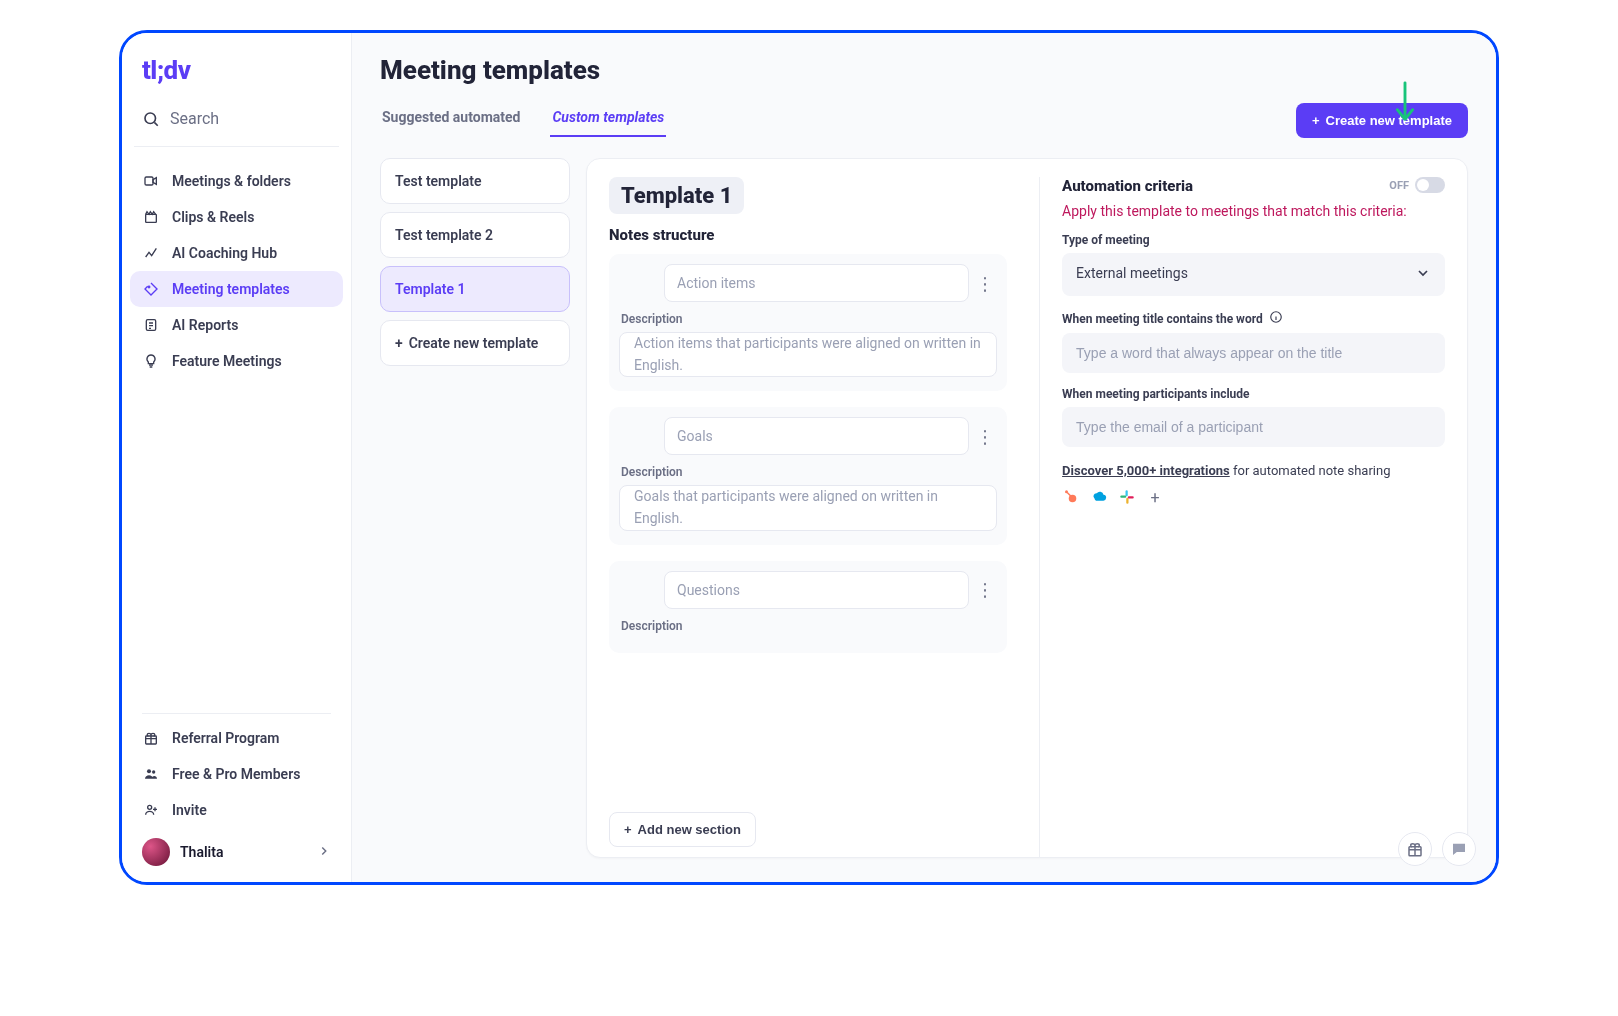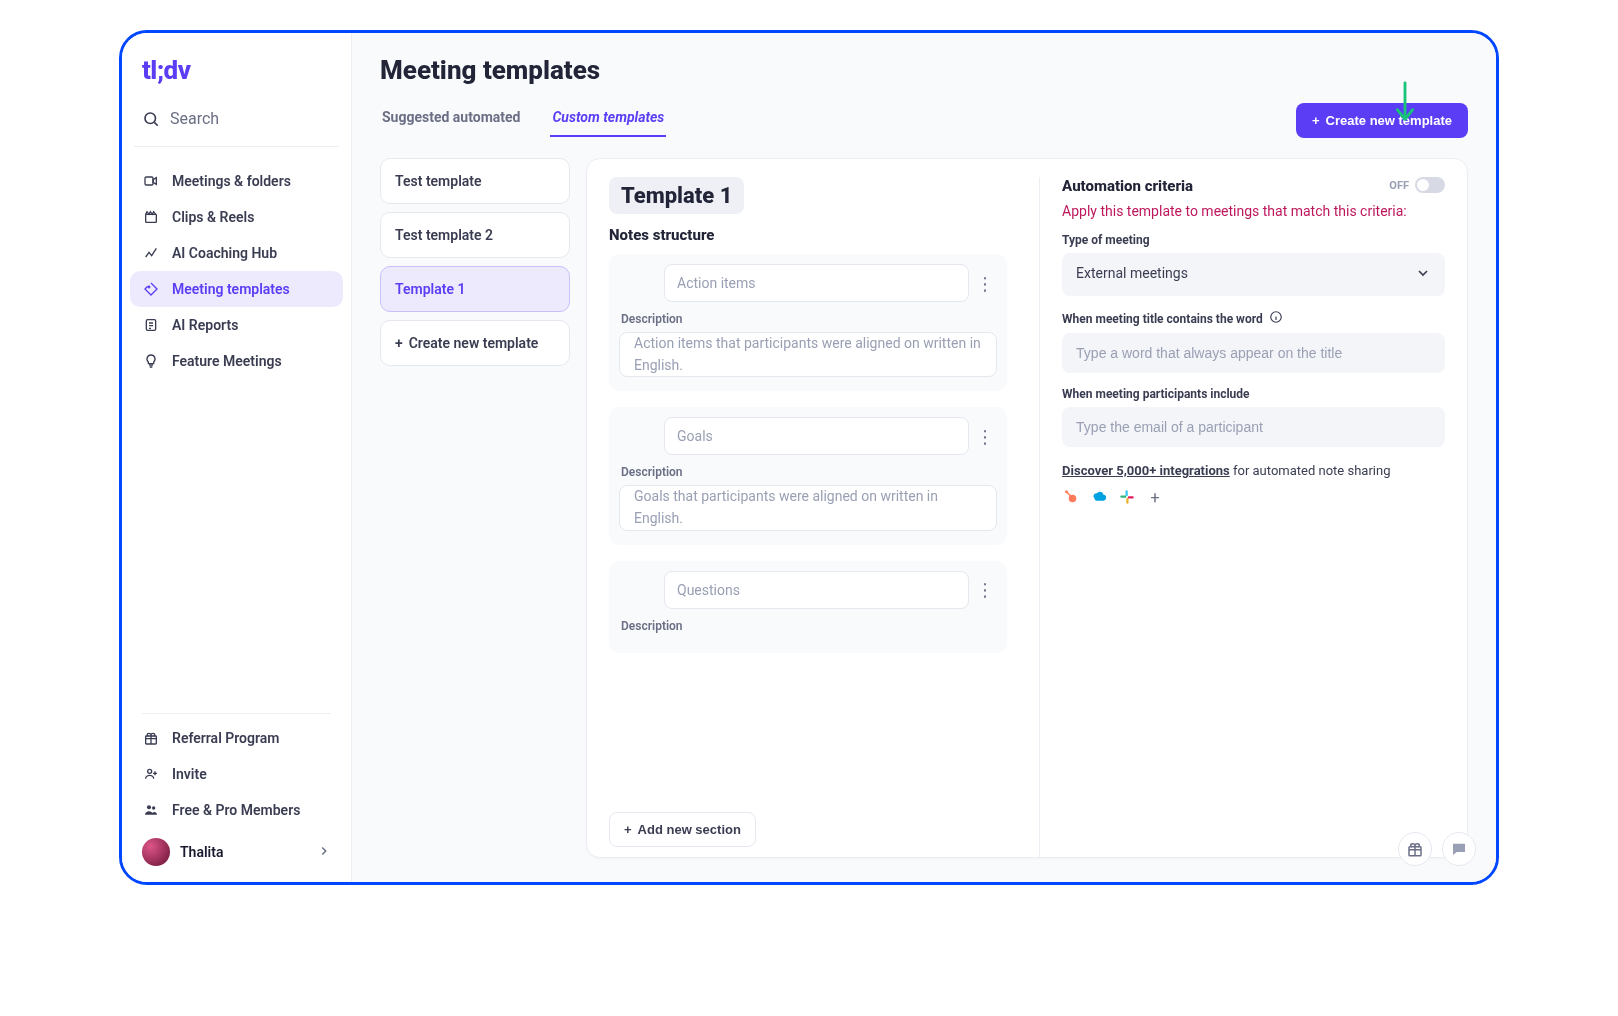--- a/index.html
+++ b/index.html
@@ -149,36 +149,36 @@
         <span class="nav-icon">
             <svg viewBox="0 0 24 24" width="16" height="16" fill="none" stroke="currentColor" stroke-width="2">
               <rect x="4" y="9" width="16" height="12" rx="1"></rect>
               <path d="M4 13h16M12 9v12M8 9c-2 0-3-4 1-4s3 4 3 4M16 9c2 0 3-4-1-4s-3 4-3 4"></path>
             </svg>
           </span>
         <span>Referral Program</span>
       </div>
       <div class="nav-item">
         <span class="nav-icon">
-            <svg viewBox="0 0 24 24" width="16" height="16" fill="none" stroke="currentColor" stroke-width="2">
-              <circle cx="10" cy="8" r="3"></circle>
-              <path d="M4 19c0-3 3-5 6-5s6 2 6 5M18 8v6M15 11h6"></path>
-            </svg>
-          </span>
-        <span>Invite</span>
-      </div>
-      <div class="nav-item">
-        <span class="nav-icon">
             <svg viewBox="0 0 24 24" width="16" height="16" fill="currentColor">
               <circle cx="9" cy="8" r="3"></circle>
               <circle cx="16" cy="9" r="2.5"></circle>
               <path d="M3 19c0-3 3-5 6-5s6 2 6 5M13 19c0-2.5 2-4 4-4s4 1.5 4 4"></path>
             </svg>
           </span>
         <span>Free &amp; Pro Members</span>
+      </div>
+      <div class="nav-item">
+        <span class="nav-icon">
+            <svg viewBox="0 0 24 24" width="16" height="16" fill="none" stroke="currentColor" stroke-width="2">
+              <circle cx="10" cy="8" r="3"></circle>
+              <path d="M4 19c0-3 3-5 6-5s6 2 6 5M18 8v6M15 11h6"></path>
+            </svg>
+          </span>
+        <span>Invite</span>
       </div>
       <div class="profile-row">
         <div class="avatar"></div>
         <span style="font-weight:600;font-size:14px;">Thalita</span>
         <span class="chevron-r">
           <svg viewBox="0 0 24 24" width="14" height="14" fill="none" stroke="currentColor" stroke-width="2.5">
               <path d="M9 6l6 6-6 6"></path>
             </svg>
         </span>
       </div>

